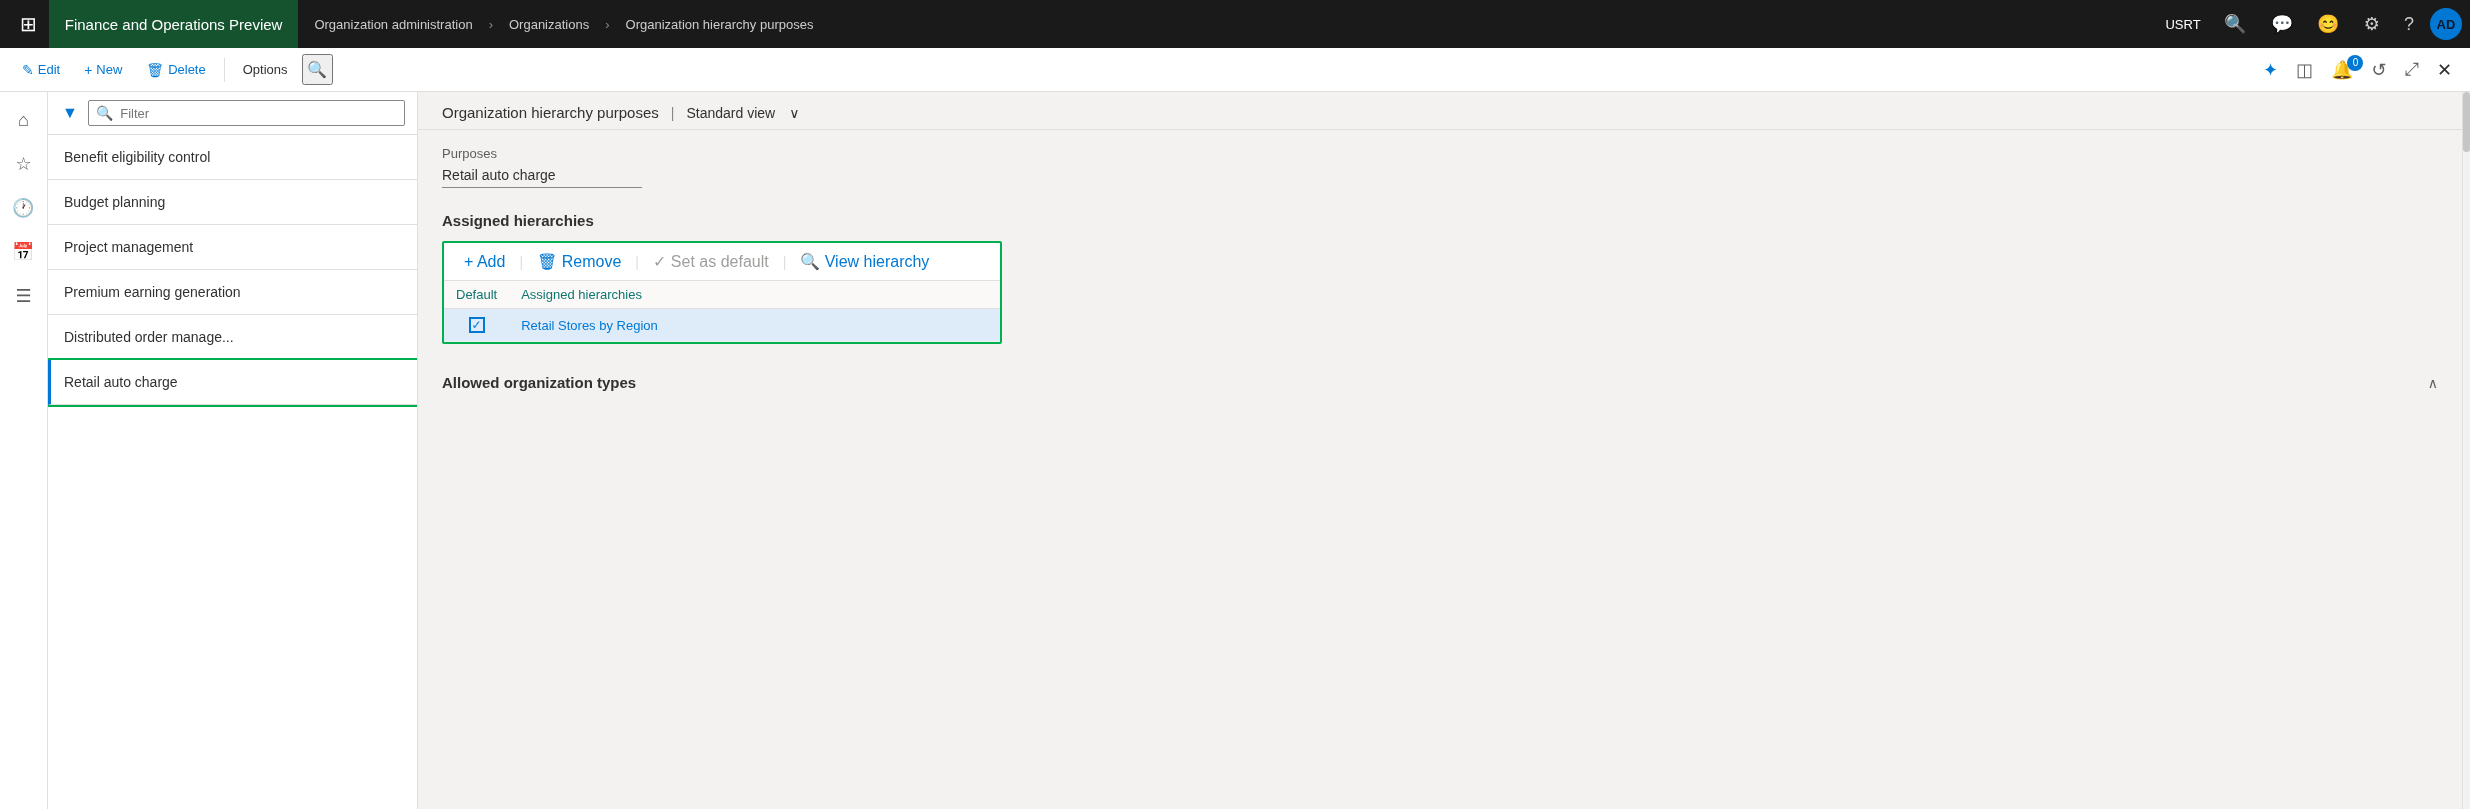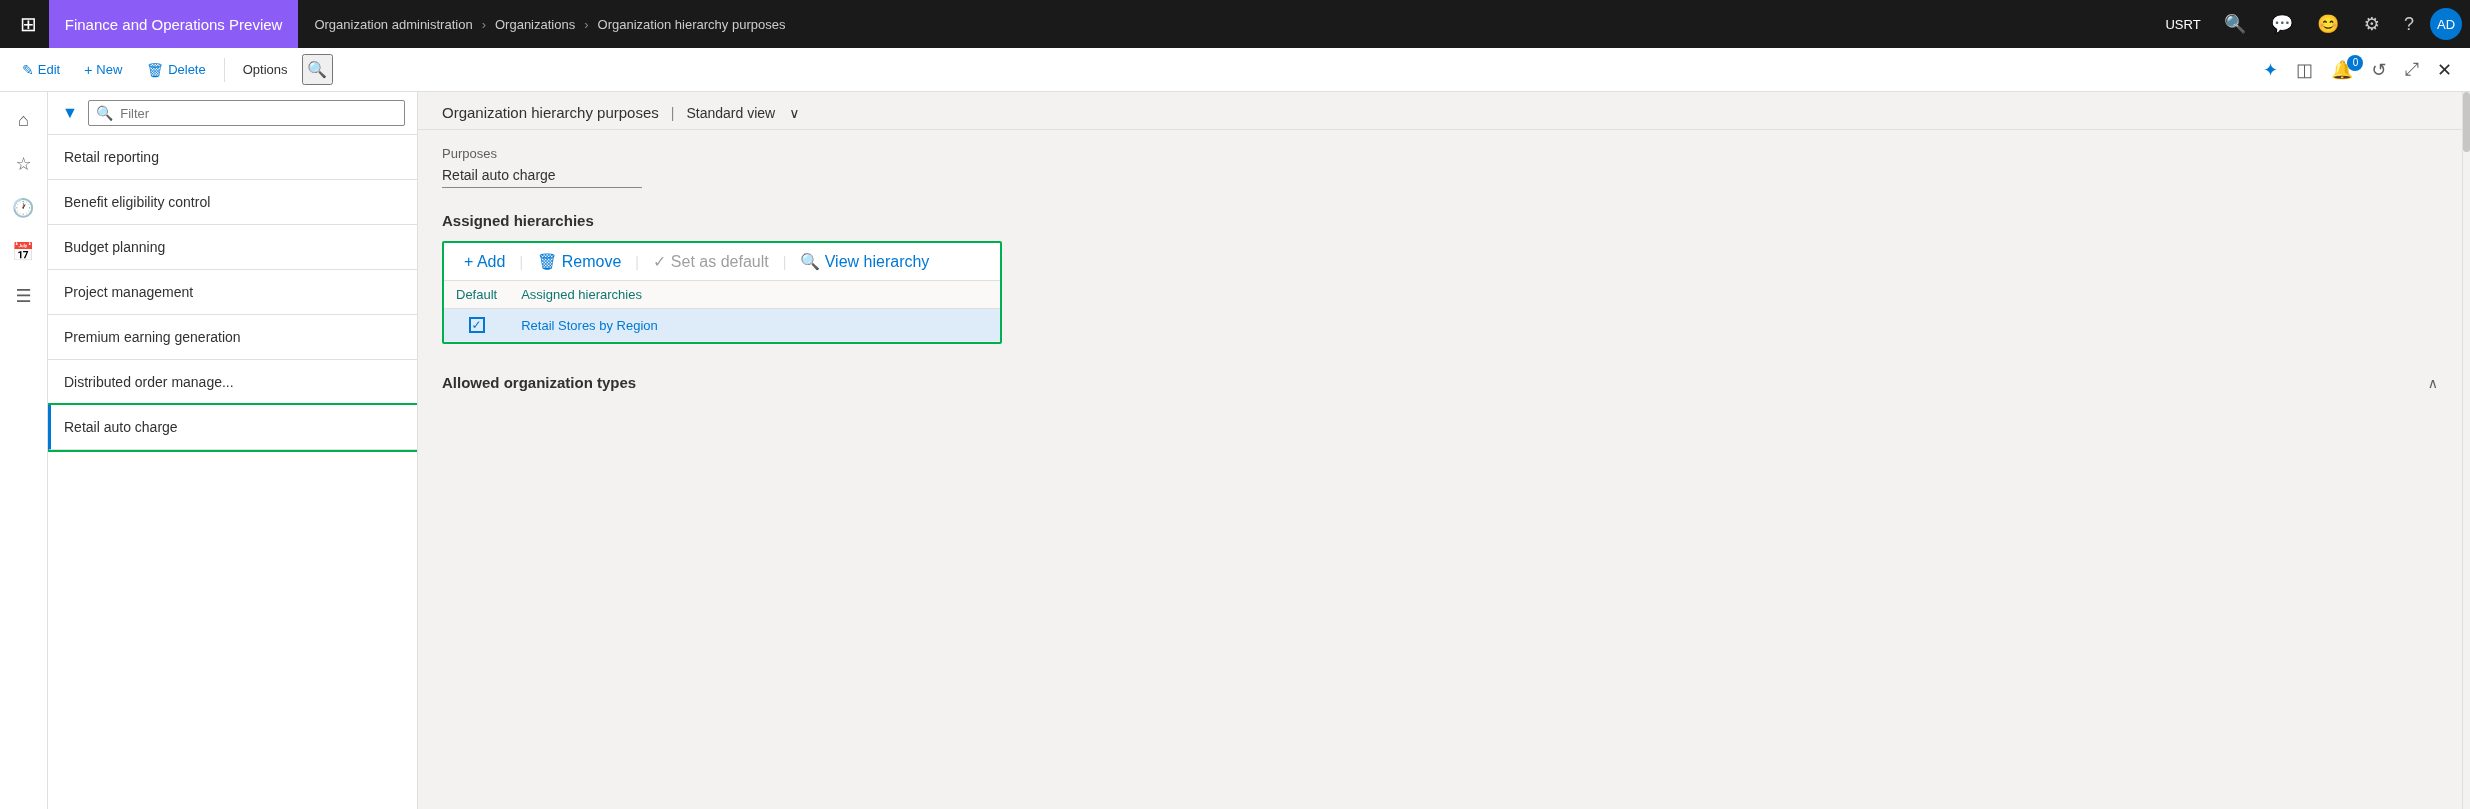--- a/index.html
+++ b/index.html
@@ -7,42 +7,42 @@
 
     
     .top-bar {
       display: flex; align-items: center;
       background: #1a1a1a; color: #fff;
       height: 48px; padding: 0 8px;
       gap: 0;
     }
     .top-bar-grid { color: #fff; font-size: 20px; padding: 0 12px; cursor: pointer; }
     .top-bar-appname {
-      background: #8b5cf6; color: #fff;
+      background: #14532d; color: #fff;
       padding: 0 16px; height: 100%;
       display: flex; align-items: center;
       font-size: 15px; font-weight: 500;
       white-space: nowrap;
     }
     .top-bar-breadcrumb {
       display: flex; align-items: center;
       color: #ccc; font-size: 13px; padding: 0 16px;
-      gap: 9px;
+      gap: 16px;
     }
     .top-bar-breadcrumb span { color: #ccc; }
     .top-bar-breadcrumb .sep { color: #888; }
     .top-bar-right {
       margin-left: auto; display: flex; align-items: center; gap: 8px;
     }
     .top-bar-icon { color: #ccc; font-size: 18px; padding: 0 8px; cursor: pointer; }
     .avatar-circle {
       width: 32px; height: 32px; border-radius: 50%;
-      background: #0078d4; color: #ffffff;
+      background: #0078d4; color: #0f172a;
       display: flex; align-items: center; justify-content: center;
-      font-size: 13px; font-weight: 400;
+      font-size: 13px; font-weight: 700;
     }
 
     
     .command-bar {
       display: flex; align-items: center;
       background: #fff; border-bottom: 1px solid #e1dfdd;
       height: 44px; padding: 0 12px;
       gap: 4px;
     }
     .cmd-btn {
@@ -287,23 +287,20 @@
   <div class="list-panel">
     <div class="list-filter">
       <span class="filter-icon-btn">▼</span>
       <div class="filter-input-wrap">
         <span style="color:#605e5c;">🔍</span>
         <input type="text" placeholder="Filter" style="">
       </div>
     </div>
     <div class="list-items">
       <div class="list-item">
-        <span>Retail reporting</span>
-      </div>
-      <div class="list-item">
         <span>Benefit eligibility control</span>
       </div>
       <div class="list-item">
         <span>Budget planning</span>
       </div>
       <div class="list-item">
         <span>Project management</span>
       </div>
       <div class="list-item">
         <span>Premium earning generation</span>

